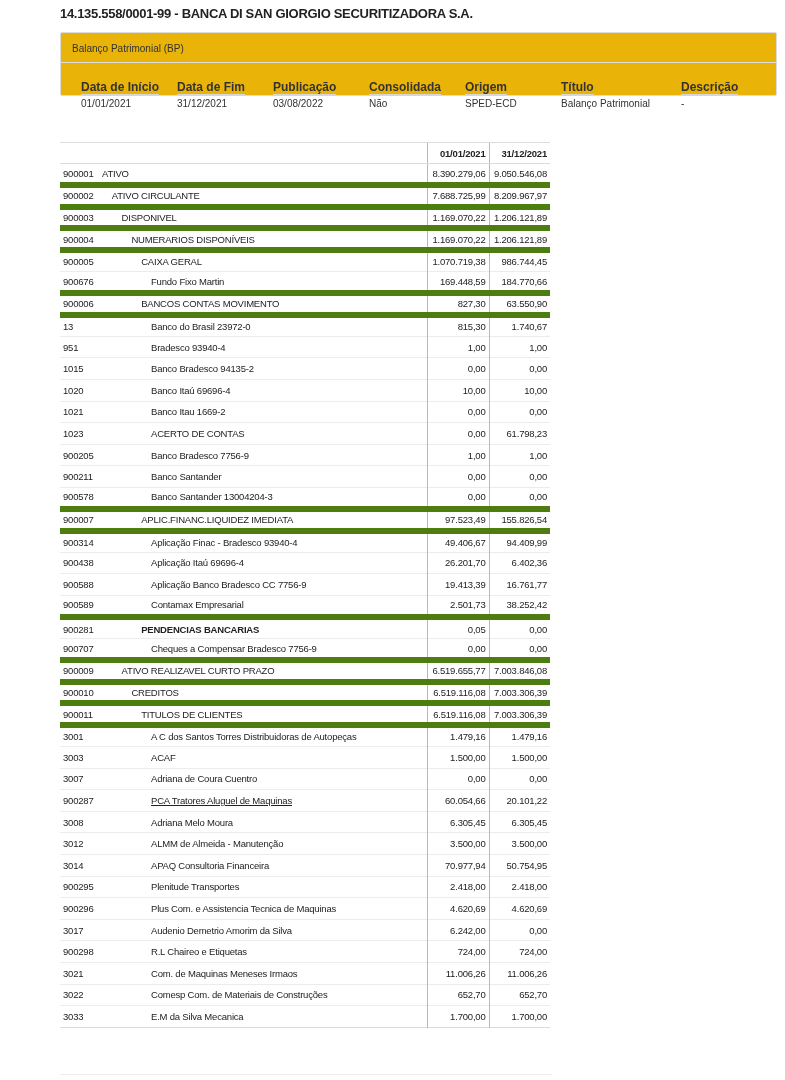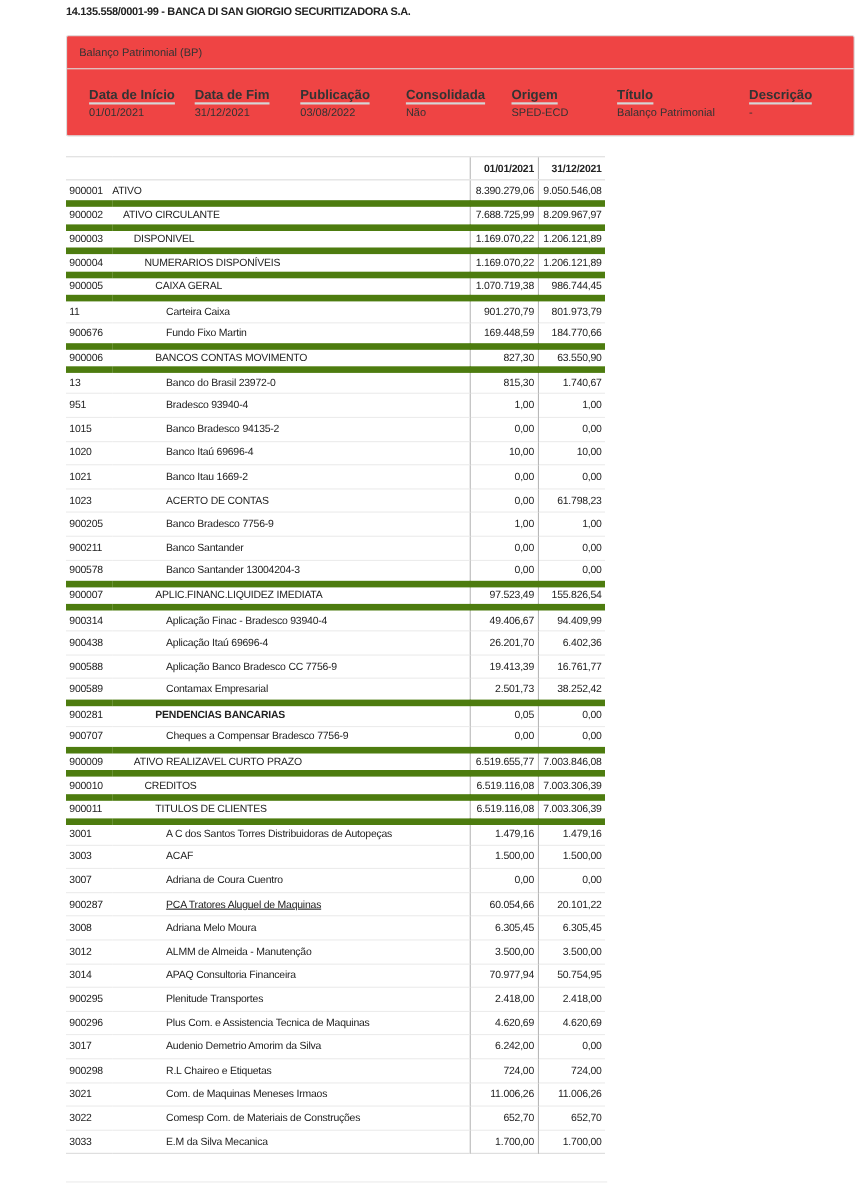--- a/index.html
+++ b/index.html
@@ -1,27 +1,27 @@
 <!DOCTYPE html>
 <html><head>
 <meta charset="utf-8">
 <style>
   * { box-sizing: border-box; margin: 0; padding: 0; }
   html, body { width: 785px; height: 1080px; overflow: hidden; background: #ffffff; }
   body { font-family: "Liberation Sans", "DejaVu Sans", sans-serif; color: #222; position: relative; }
 
   .page-title {
     position: absolute; left: 60px; top: 6px;
-    font-size: 10px; font-weight: bold; color: #222; letter-spacing: -0.3px;
+    font-size: 13px; font-weight: bold; color: #222; letter-spacing: -0.3px;
     font-family: "Liberation Sans", sans-serif;
   }
 
   .info-panel {
-    position: absolute; left: 60px; top: 32px; width: 717px; height: 92px;
-    border: 1px solid #dcdcdc; border-radius: 2px; background: #ef4444;
+    position: absolute; left: 60px; top: 32px; width: 717px; height: 64px;
+    border: 1px solid #dcdcdc; border-radius: 2px; background: #eab308;
   }
   .info-panel .panel-heading {
     height: 30px; border-bottom: 1px solid #dcdcdc;
     font-size: 10px; color: #333; padding: 10px 0 0 11px;
   }
   .info-panel .panel-body { position: relative; height: 60px; }
   .field { position: absolute; top: 14px; }
   .field .label {
     font-size: 12px; font-weight: bold; color: #333; display: inline-block;
     border-bottom: 2px solid #d6d6d6; padding-bottom: 0px; line-height: 13px;
@@ -118,26 +118,20 @@
         <td class="name" style="padding-left: 29.4px;">NUMERARIOS DISPONÍVEIS</td>
         <td class="v1">1.169.070,22</td>
         <td class="v2">1.206.121,89</td>
       </tr>
       <tr class="group">
         <td class="code">900005</td>
         <td class="name" style="padding-left: 39.2px;">CAIXA GERAL</td>
         <td class="v1">1.070.719,38</td>
         <td class="v2">986.744,45</td>
       </tr>
-      <tr class="group">
-        <td class="code">11</td>
-        <td class="name" style="padding-left: 49px;">Carteira Caixa</td>
-        <td class="v1">901.270,79</td>
-        <td class="v2">801.973,79</td>
-      </tr>
       <tr>
         <td class="code">900676</td>
         <td class="name" style="padding-left: 49px;">Fundo Fixo Martin</td>
         <td class="v1">169.448,59</td>
         <td class="v2">184.770,66</td>
       </tr>
       <tr class="group">
         <td class="code">900006</td>
         <td class="name" style="padding-left: 39.2px;">BANCOS CONTAS MOVIMENTO</td>
         <td class="v1">827,30</td>

